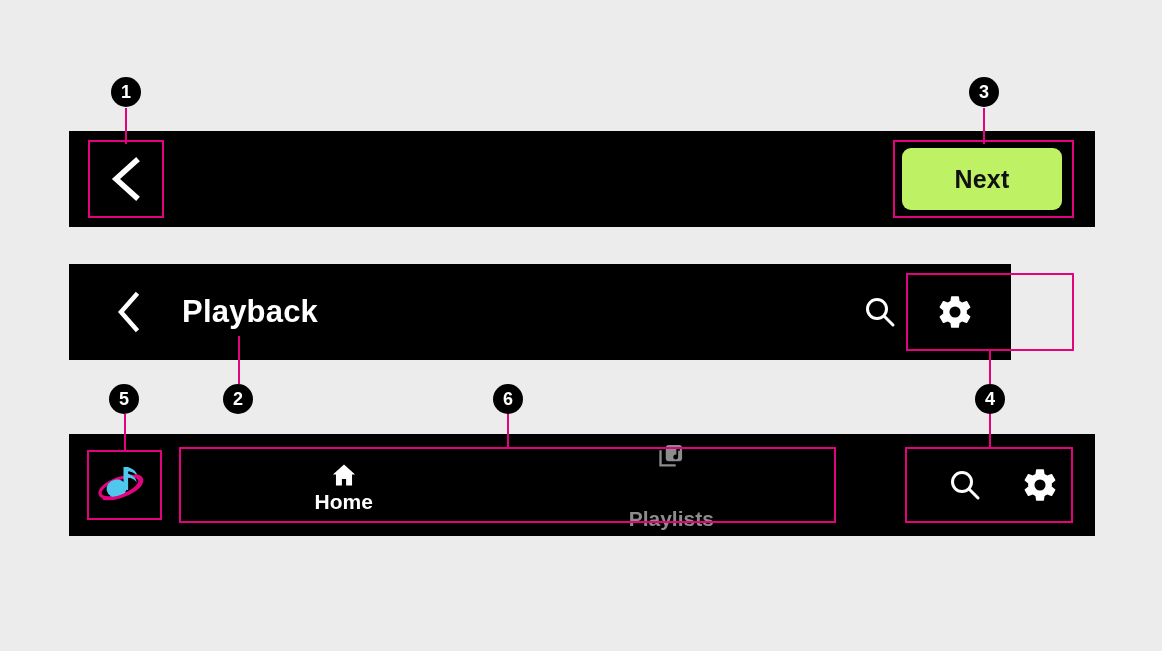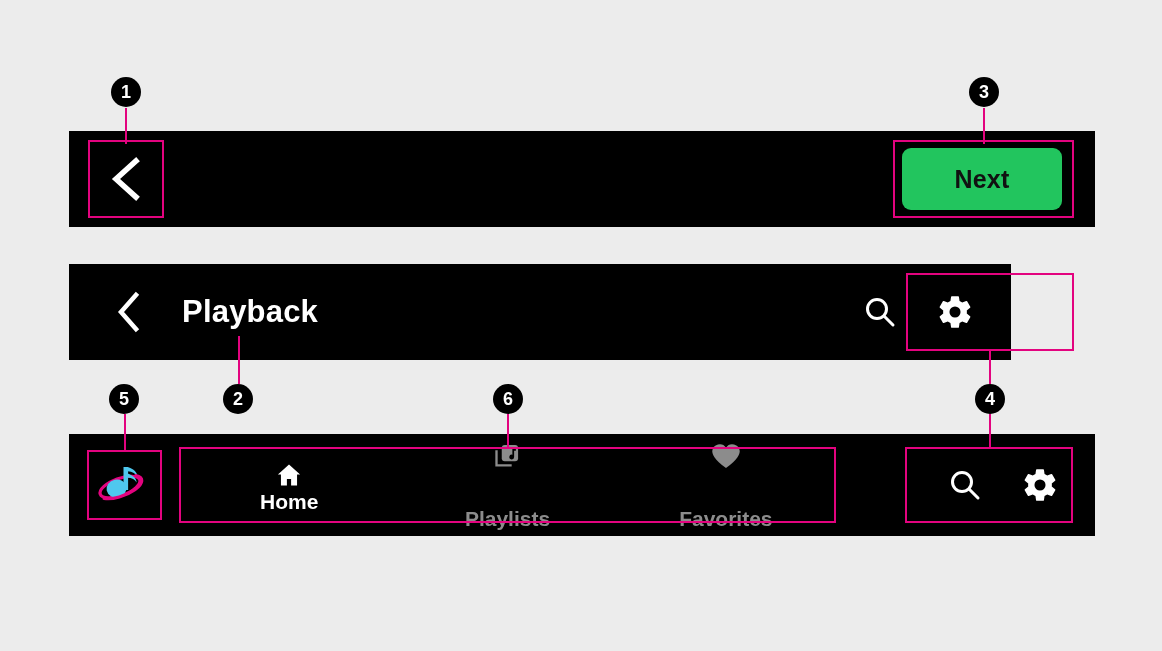--- a/index.html
+++ b/index.html
@@ -45,21 +45,21 @@
     justify-content: center;
   }
   #next-button {
     position: absolute;
     left: 833px;
     top: 17px;
     width: 160px;
     height: 62px;
     border-radius: 9px;
     border: none;
-    background: #22c55e;
+    background: #bef264;
     color: #111111;
     font-family: "Liberation Sans", sans-serif;
     font-size: 25px;
     font-weight: 700;
     letter-spacing: 0.2px;
     cursor: pointer;
     padding: 1px;
   }
 
   
@@ -271,28 +271,20 @@
         <span class="tab-icon">
           <svg width="28" height="28" viewBox="0 0 24 24">
             <path fill="none" stroke="#8c8c8c" stroke-width="2" d="M3 7 v13 h13"></path>
             <rect x="7.5" y="2.5" width="14" height="14" rx="2.6" fill="#8c8c8c"></rect>
             <path fill="#000000" d="M16.6 5.3 v5.6 a2.05 2.05 0 1 0 1.5 1.95 V7.6 h1.5 V5.3 Z"></path>
           </svg>
         </span>
         <span class="tab-label">Playlists</span>
       </div>
 
-      <div class="tab-item inactive">
-        <span class="tab-icon">
-          <svg width="30" height="28" viewBox="0 0 24 22">
-            <path fill="#8c8c8c" d="M12 20.5 C 2.5 13.8, 1 9.6, 1 7 A 6 6 0 0 1 12 4.3 A 6 6 0 0 1 23 7 C 23 9.6, 21.5 13.8, 12 20.5 Z"></path>
-          </svg>
-        </span>
-        <span class="tab-label">Favorites</span>
-      </div>
 
 
     </div>
 
     <div id="tab-actions">
 
       <div style="display:flex;align-items:center;justify-content:center;width:50px;height:50px;">
         <svg width="36" height="36" viewBox="0 0 36 36">
           <circle cx="15" cy="15" r="9.5" fill="none" stroke="#ffffff" stroke-width="3"></circle>
           <line x1="22" y1="22" x2="31" y2="31" stroke="#ffffff" stroke-width="3" stroke-linecap="round"></line>

